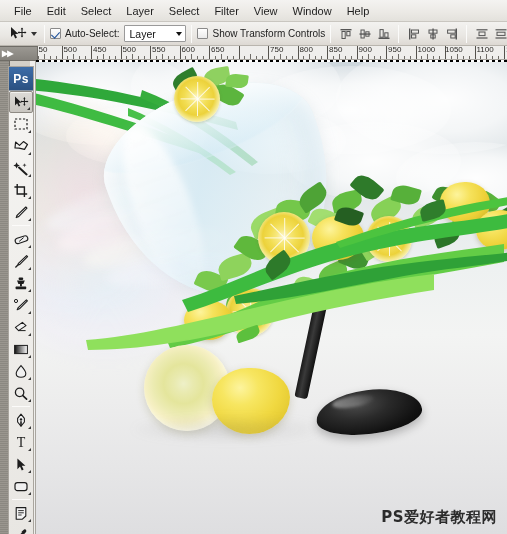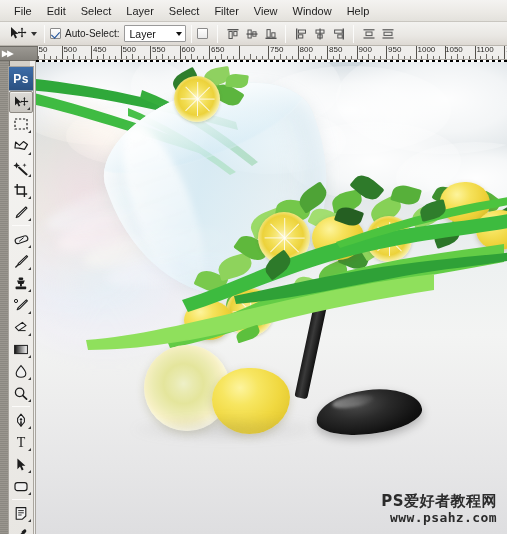--- a/index.html
+++ b/index.html
@@ -424,20 +424,21 @@
       <span class="combo">
         <span>Layer</span>
         <span class="caret"></span>
       </span>
     </div>
 
     <div class="opt-sep"></div>
 
     <div style="display:flex;align-items:center;">
       <span class="checkbox"></span>
+      <span class="opt-label">Show Transform Controls</span>
     </div>
 
     <div class="opt-sep"></div>
 
     <div class="align-grp">
       <span class="align-btn">
         <svg width="14" height="14" viewBox="0 0 14 14">
           <rect x="1.5" y="2" width="11" height="1.4" fill="#555"></rect>
           <rect x="3" y="4.5" width="3.2" height="7" fill="none" stroke="#555" stroke-width="1"></rect>
           <rect x="7.8" y="4.5" width="3.2" height="4.3" fill="none" stroke="#555" stroke-width="1"></rect>
@@ -1002,16 +1003,15 @@
                   background: radial-gradient(ellipse at 50% 50%,
                     rgba(120,120,120,0.20) 0%, rgba(160,160,160,0) 75%);
                   filter: blur(4px);"></div>
 
       <div id="sel-top"></div>
     </div>
   </div>
 
   <div id="watermark">
     <div id="wm1">PS爱好者教程网</div>
-    <div id="wm2">www.psahz.com</div>
   </div>
 
 </div>
 
 </body></html>

